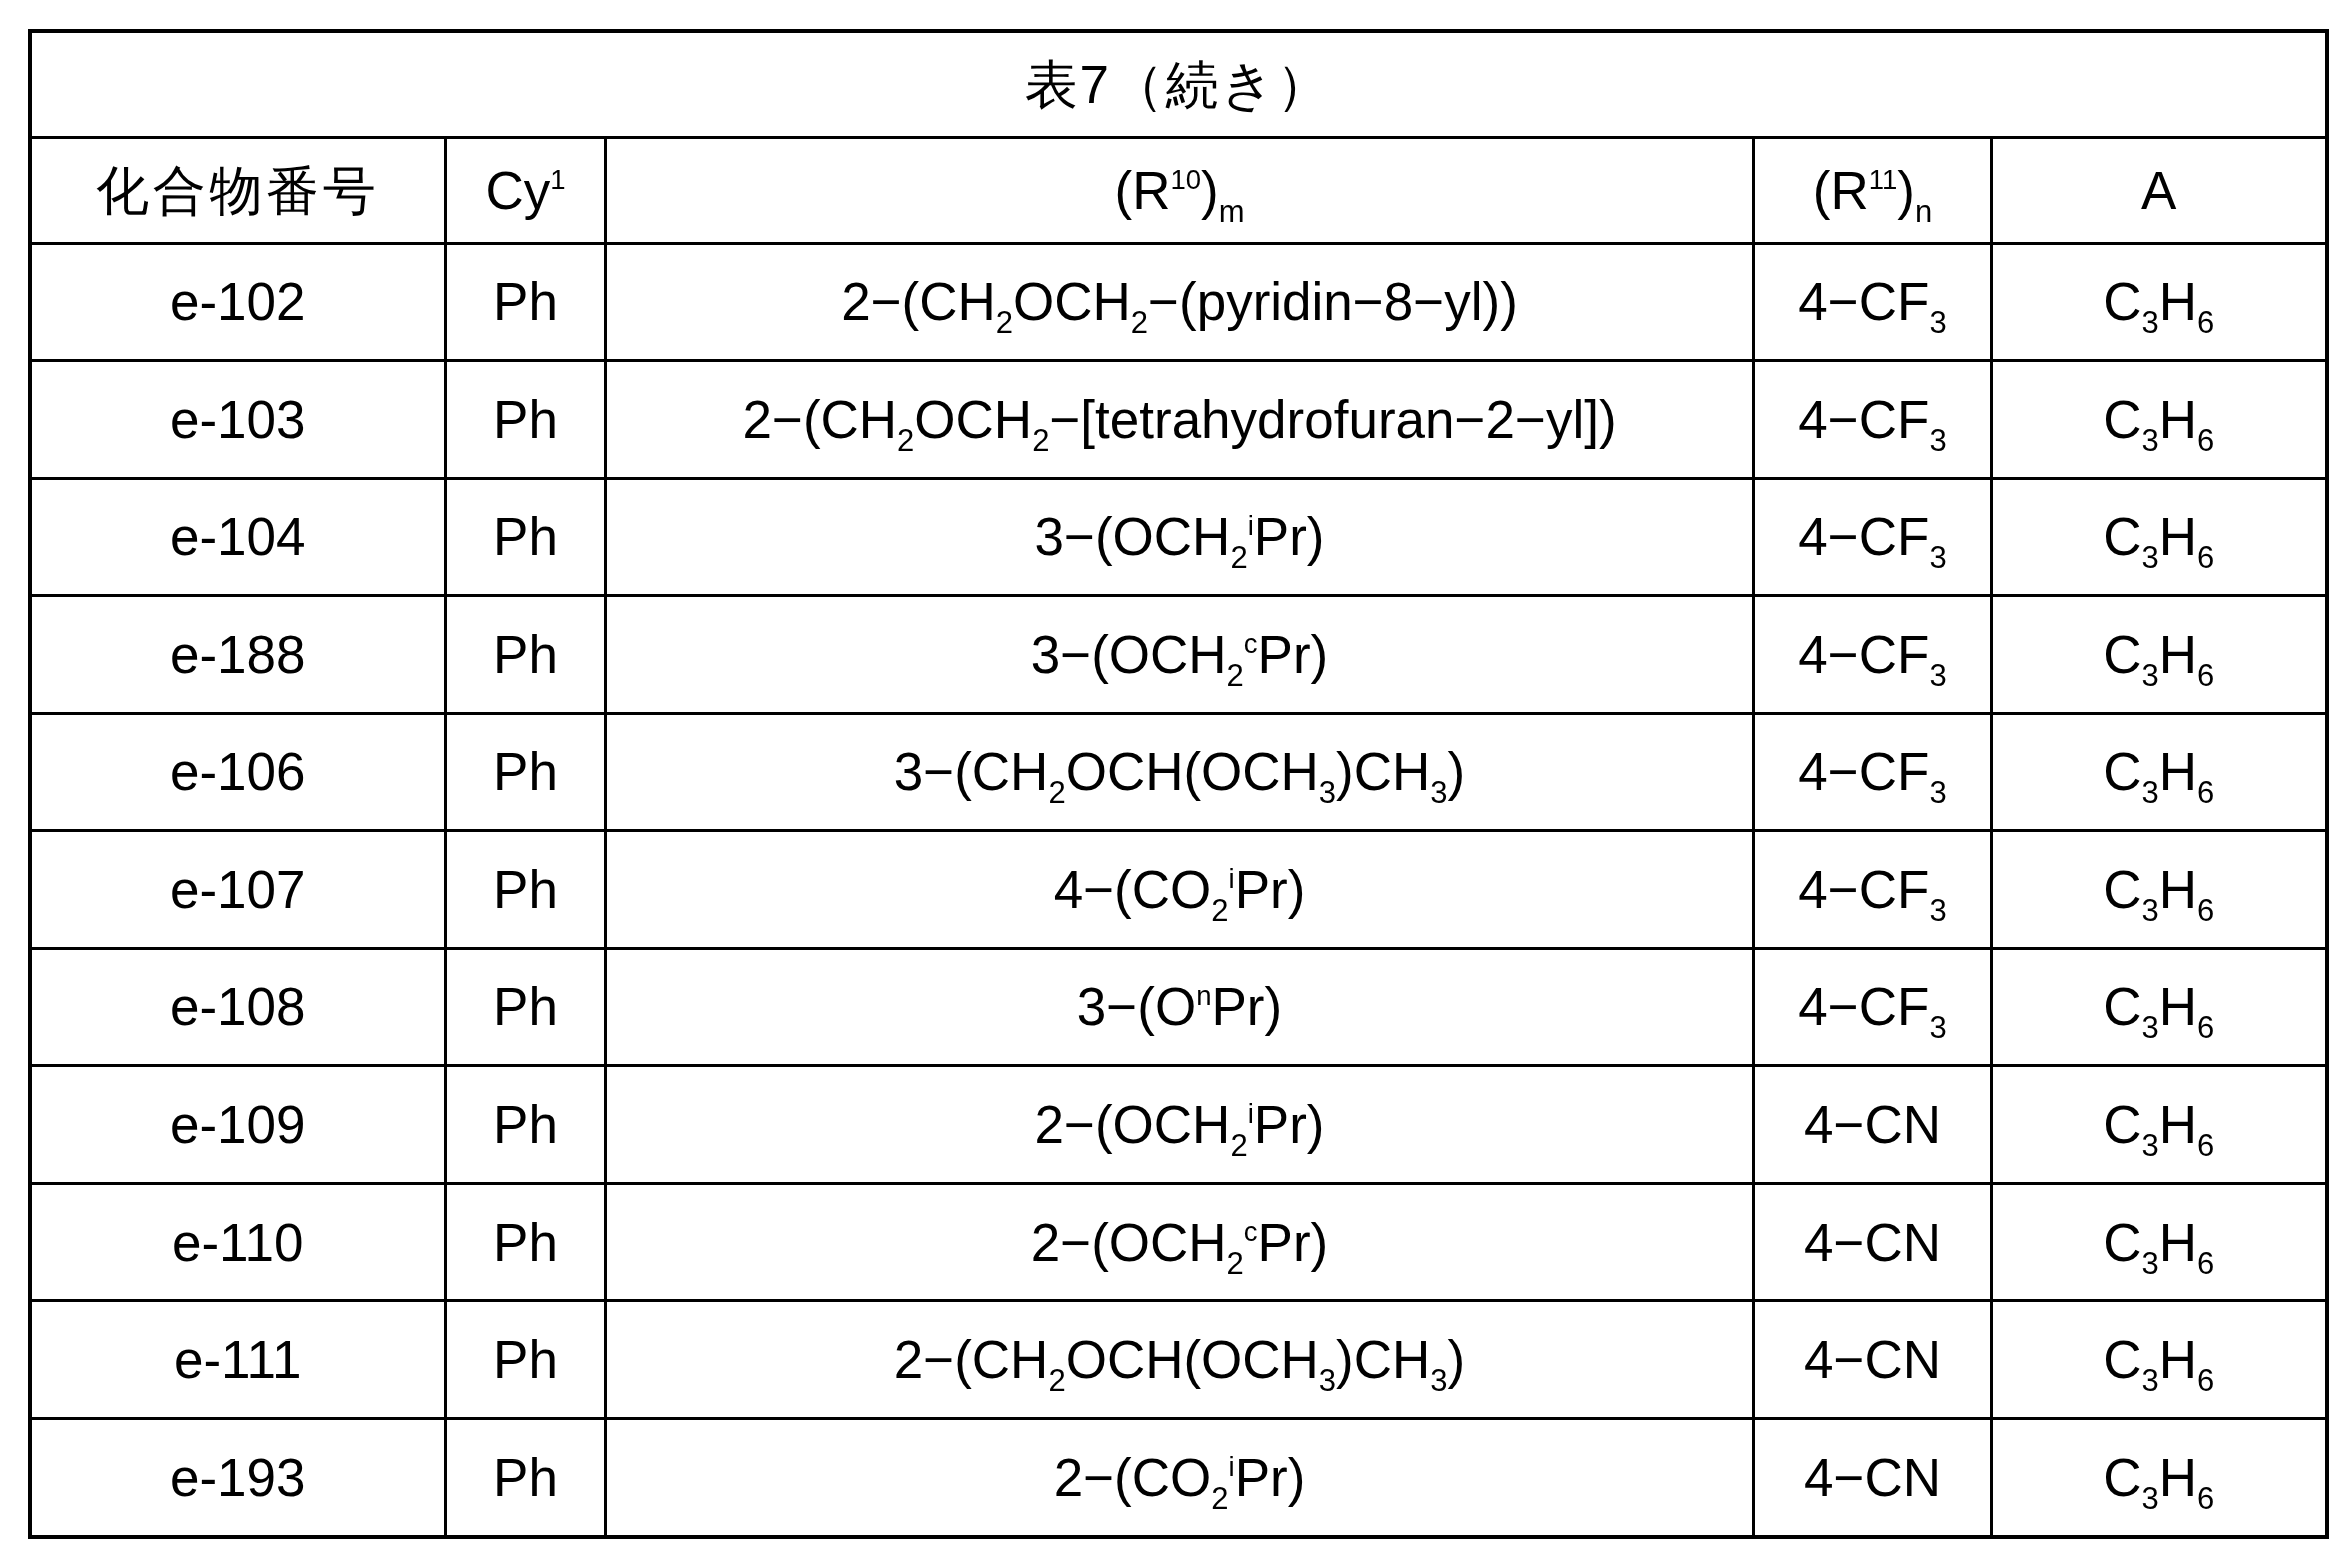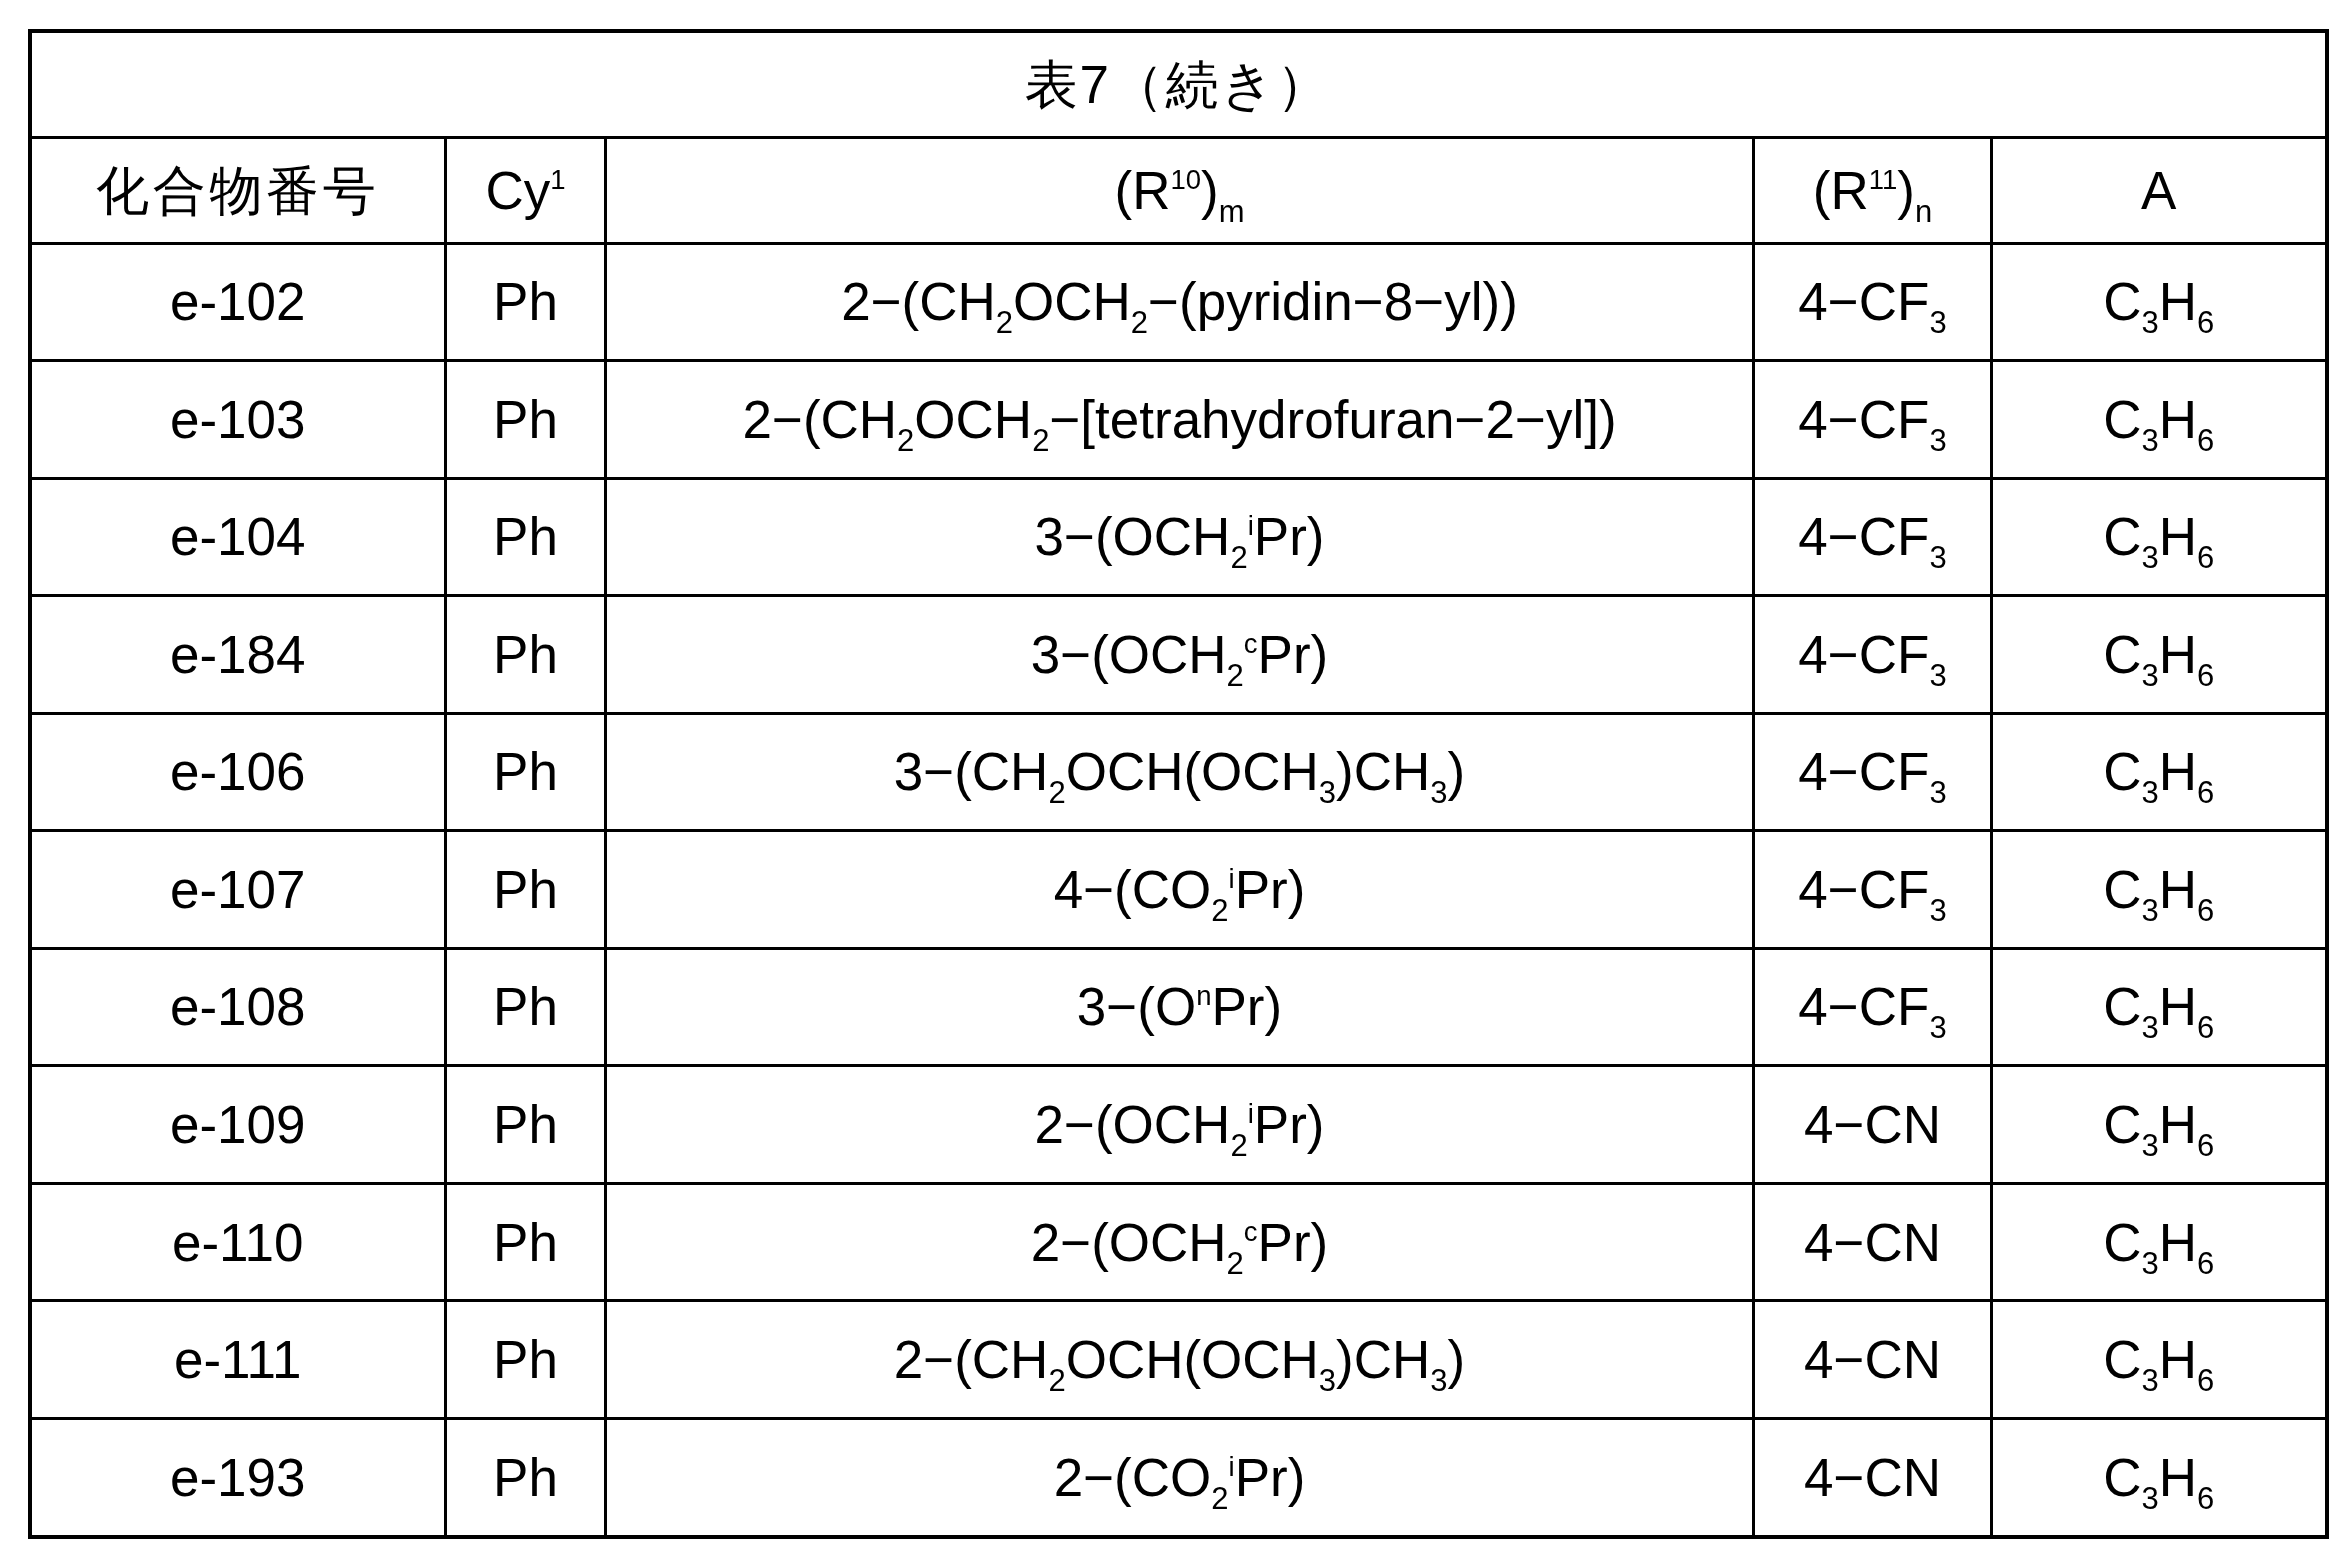--- a/index.html
+++ b/index.html
@@ -55,21 +55,21 @@
         <td><span class="">C</span><span class="sub">3</span><span class="">H</span><span class="sub">6</span></td>
       </tr>
       <tr class="row">
         <td>e-104</td>
         <td>Ph</td>
         <td><span class="">3−(OCH</span><span class="sub">2</span><span class="sup">i</span><span class="">Pr)</span></td>
         <td><span class="">4−CF</span><span class="sub">3</span></td>
         <td><span class="">C</span><span class="sub">3</span><span class="">H</span><span class="sub">6</span></td>
       </tr>
       <tr class="row">
-        <td>e-184</td>
+        <td>e-188</td>
         <td>Ph</td>
         <td><span class="">3−(OCH</span><span class="sub">2</span><span class="sup">c</span><span class="">Pr)</span></td>
         <td><span class="">4−CF</span><span class="sub">3</span></td>
         <td><span class="">C</span><span class="sub">3</span><span class="">H</span><span class="sub">6</span></td>
       </tr>
       <tr class="row">
         <td>e-106</td>
         <td>Ph</td>
         <td><span class="">3−(CH</span><span class="sub">2</span><span class="">OCH(OCH</span><span class="sub">3</span><span class="">)CH</span><span class="sub">3</span><span class="">)</span></td>
         <td><span class="">4−CF</span><span class="sub">3</span></td>

